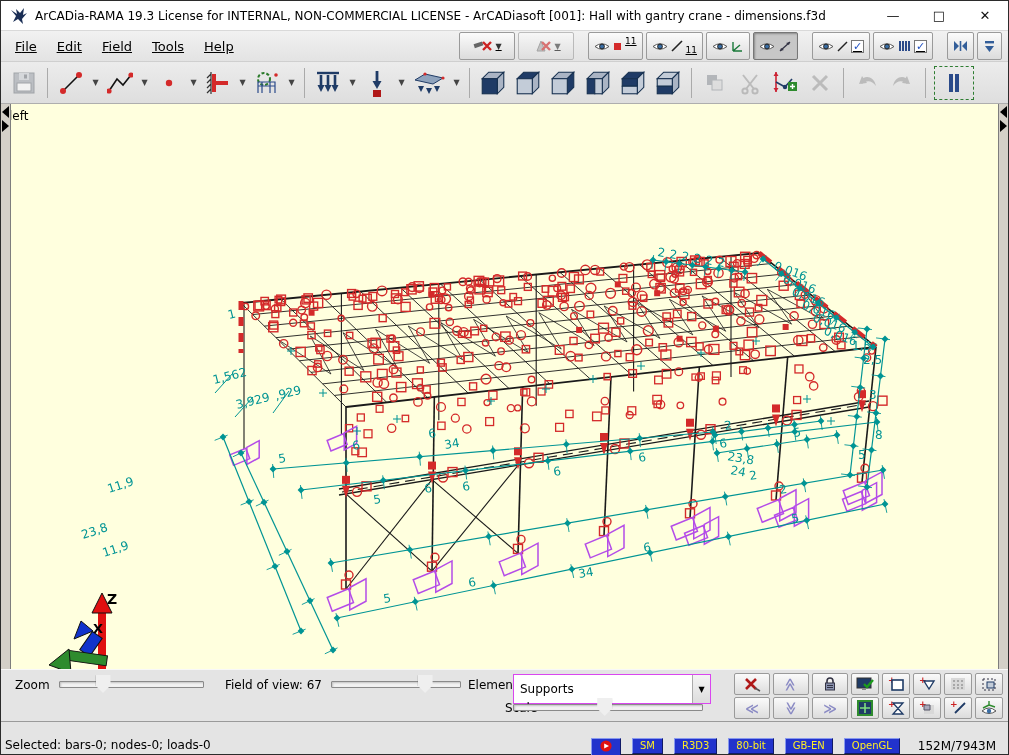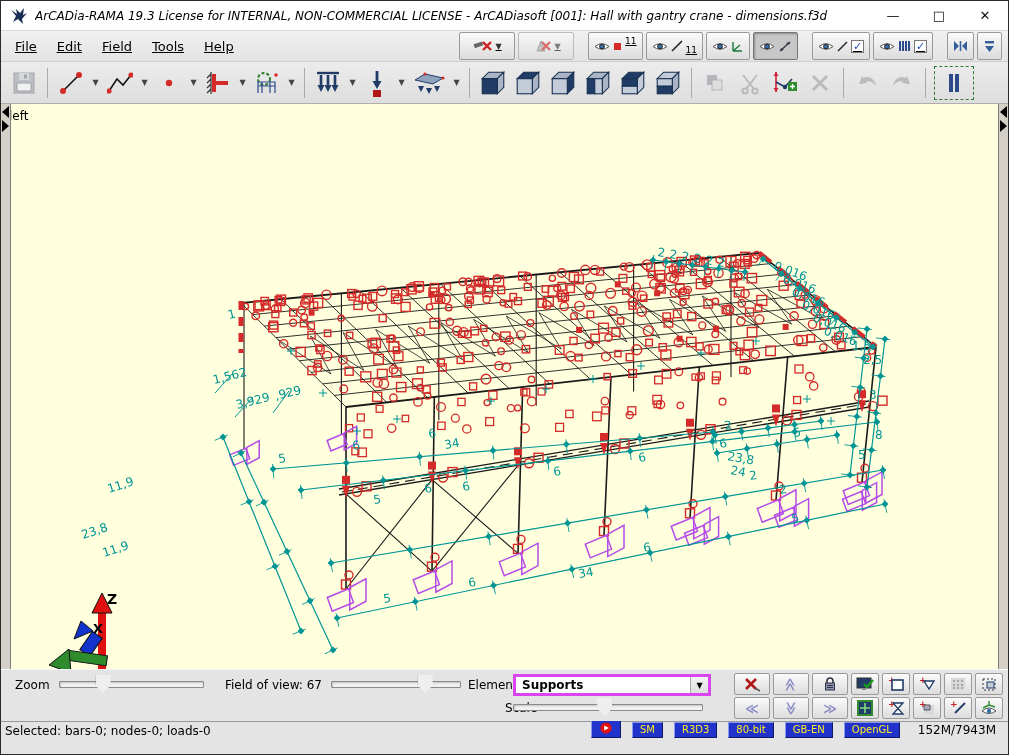--- a/index.html
+++ b/index.html
@@ -3,21 +3,21 @@
 <meta charset="utf-8">
 <style>
   * { box-sizing: border-box; margin:0; padding:0; }
   html,body { width:1009px; height:755px; }
   body { font-family:"DejaVu Sans", sans-serif; background:#e4e4e4; }
   #window { width:1009px; height:755px; border:1px solid #2b2b2b; display:flex; flex-direction:column; background:#e4e4e4; }
 
   
   .titlebar { height:30px; background:#fff; display:flex; align-items:center; flex:0 0 30px; border-bottom:1px solid #d9d9d9; }
   .app-icon { width:20px; height:18px; margin:0 6px 0 8px; }
-  .title-text { font-size:12px; color:#000; white-space:nowrap; overflow:hidden;font-style:italic; }
+  .title-text { font-size:12px; color:#000; white-space:nowrap; overflow:hidden; }
   .win-controls { margin-left:auto; display:flex; height:100%; }
   .win-btn { width:46px; height:100%; display:flex; align-items:center; justify-content:center; font-size:13px; color:#111; cursor:default; }
 
   
   .menurow { height:31px; flex:0 0 31px; background:linear-gradient(#f1f1f1,#e3e3e3); border-bottom:1px solid #cfcfcf; display:flex; align-items:center; padding:0 4px;text-decoration:underline; }
   .menu-item { display:inline-block; padding:4px 10px; font-size:13px; color:#000; }
   .menu-item::first-letter { text-decoration:underline; }
   .tb1 { margin-left:auto; display:flex; align-items:center; gap:3px; padding-right:2px; }
   .tbtn { height:28px; min-width:34px; border:1px solid #9a9a9a; border-radius:2px; background:linear-gradient(#fbfbfb,#dcdcdc); display:flex; align-items:center; justify-content:center; gap:3px; padding:0 5px; }
   .tbtn.pressed { background:#c7c7c7; border-color:#777; box-shadow:inset 1px 1px 2px rgba(0,0,0,.3); }
@@ -45,33 +45,33 @@
   .tri.r { border-top:6px solid transparent; border-bottom:6px solid transparent; border-left:7px solid #000; }
   .view-label { position:absolute; left:8px; top:5px; font-size:12px; color:#000; z-index:4; }
   #model-svg { position:absolute; left:0; top:0; width:1009px; height:580px; }
 
   
   .bottompanel { height:52px; flex:0 0 52px; background:#e4e4e4; border-top:1px solid #f8f8f8; position:relative; font-size:12px; color:#000; }
   .bp-label { position:absolute; }
   .slider { position:absolute; height:18px; }
   .groove { position:absolute; left:0; right:0; top:6px; height:7px; background:#f2f2f2; border:1px solid #8a8a8a; border-radius:1px; box-shadow:inset 1px 1px 2px rgba(0,0,0,.2); }
   .thumb { position:absolute; top:0; width:15px; height:18px; background:#efefef radial-gradient(#9a9a9a 9%, transparent 10%); background-size:4px 4px; clip-path:polygon(0 0,100% 0,100% 58%,50% 100%,0 58%); filter:drop-shadow(0 0 1px #555); }
-  .combo { position:absolute; height:22px; background:#fff; border:3px solid #d946ef; display:flex; align-items:center;font-weight:bold; }
+  .combo { position:absolute; height:30px; background:#fff; border:1px solid #d946ef; display:flex; align-items:center; }
   .combo .val { flex:1; padding:0 6px; font-size:12px; }
   .combo .arrow { width:18px; height:100%; display:flex; align-items:center; justify-content:center; font-size:8px; background:linear-gradient(#f4f4f4,#ddd); border-left:1px solid #aaa; }
   .btn-grid { position:absolute; right:5px; top:3px; display:flex; flex-direction:column; gap:2px; }
   .btn-row { display:flex; gap:3px; }
   .gbtn { height:22px; border:1px solid #9a9a9a; border-radius:2px; background:linear-gradient(#fafafa,#dcdcdc); display:flex; align-items:center; justify-content:center; font-size:13px; }
   .gbtn.w { width:36px; } .gbtn.n { width:28px; }
   .chev { color:#8a8ac4; font-weight:bold; font-size:13px; }
   .rot90 { display:inline-block; transform:rotate(90deg); }
   .rot-90 { display:inline-block; transform:rotate(-90deg); }
 
   
-  .statusbar { height:20px; flex:0 0 20px; background:#e4e4e4; border-top:1px solid #9a9a9a; display:flex; align-items:flex-end; font-size:12px; padding:16px 4px; }
+  .statusbar { height:20px; flex:0 0 20px; background:#e4e4e4; border-top:1px solid #9a9a9a; display:flex; align-items:flex-start; font-size:12px; padding:16px 4px; }
   .status-left { flex:1; }
   .badge { background:#2233cc; color:#ffee22; font-size:10px; font-weight:normal; padding:1px 7px 2px; border:1px solid; border-color:#8899ee #111a66 #111a66 #8899ee; margin-left:11px; }
   .playbadge { background:#2233cc; border:1px solid; border-color:#8899ee #111a66 #111a66 #8899ee; padding:1px 6px 0; margin-left:6px; }
   .memtext { margin-left:10px; padding:1px 8px; }
 </style>
 </head>
 <body>
 
 <div id="window">
 

